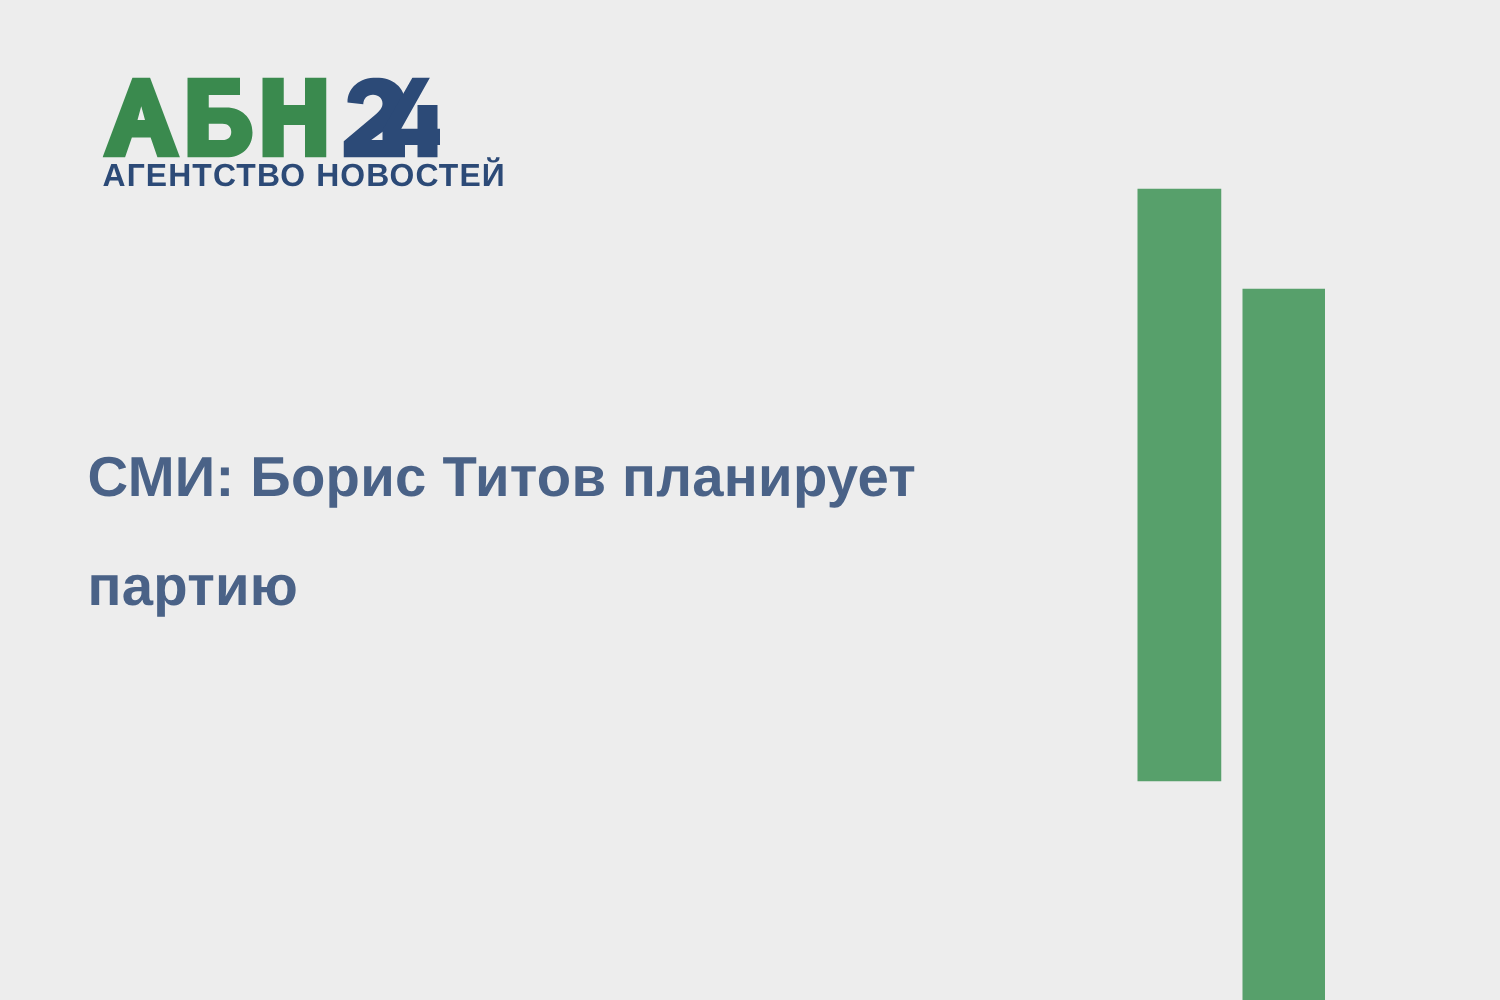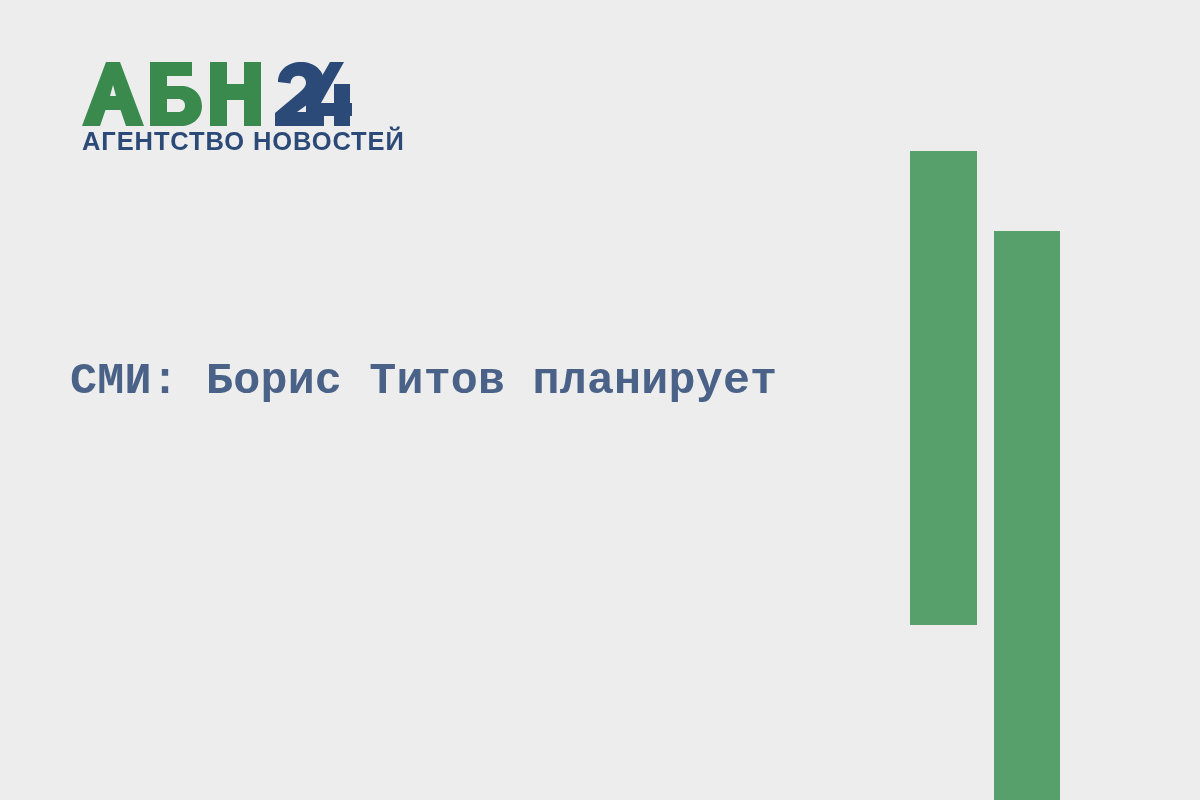--- a/index.html
+++ b/index.html
@@ -88,21 +88,21 @@
     white-space: nowrap;
   }
 
   
   .headline {
     position: absolute;
     left: 70px;
     top: 338px;
     width: 810px;
     margin: 0;
-    font-family: Liberation Mono, monospace;
+    font-family: Liberation Sans, sans-serif;
     font-size: 45px;
     font-weight: 700;
     line-height: 87px;
     color: #4a6287;
     letter-spacing: 0.2px;
   }
 
   .headline-line {
     display: block;
     white-space: nowrap;
@@ -130,15 +130,16 @@
 
       <path d="M196 20 c0 -12 10 -20 23 -20 c13 0 23 8 23 20 c0 7 -3 12 -9 17 L215 50 h27 v14 h-49 V51 l25 -21 c4 -3.4 6 -6 6 -9.2 c0 -4.2 -3 -7 -7.6 -7 c-4.7 0 -7.6 2.9 -7.8 7.6 Z" fill="#2c4a77"></path>
 
       <path d="M262 0 h-14 L224 42 v12 h28 v10 h16 V54 h6 V41 h-6 V22 h-16 v19 h-13 Z" fill="#2c4a77"></path>
     </svg>
     <span class="logo-tagline" style="color: rgb(44, 74, 119);">АГЕНТСТВО НОВОСТЕЙ</span>
   </div>
 
   <h1 class="headline" style="color: rgb(74, 98, 135);">
     <span class="headline-line">СМИ: Борис Титов планирует</span>
+    <span class="headline-line">партию</span>
   </h1>
 
 </div>
 
 </body></html>

